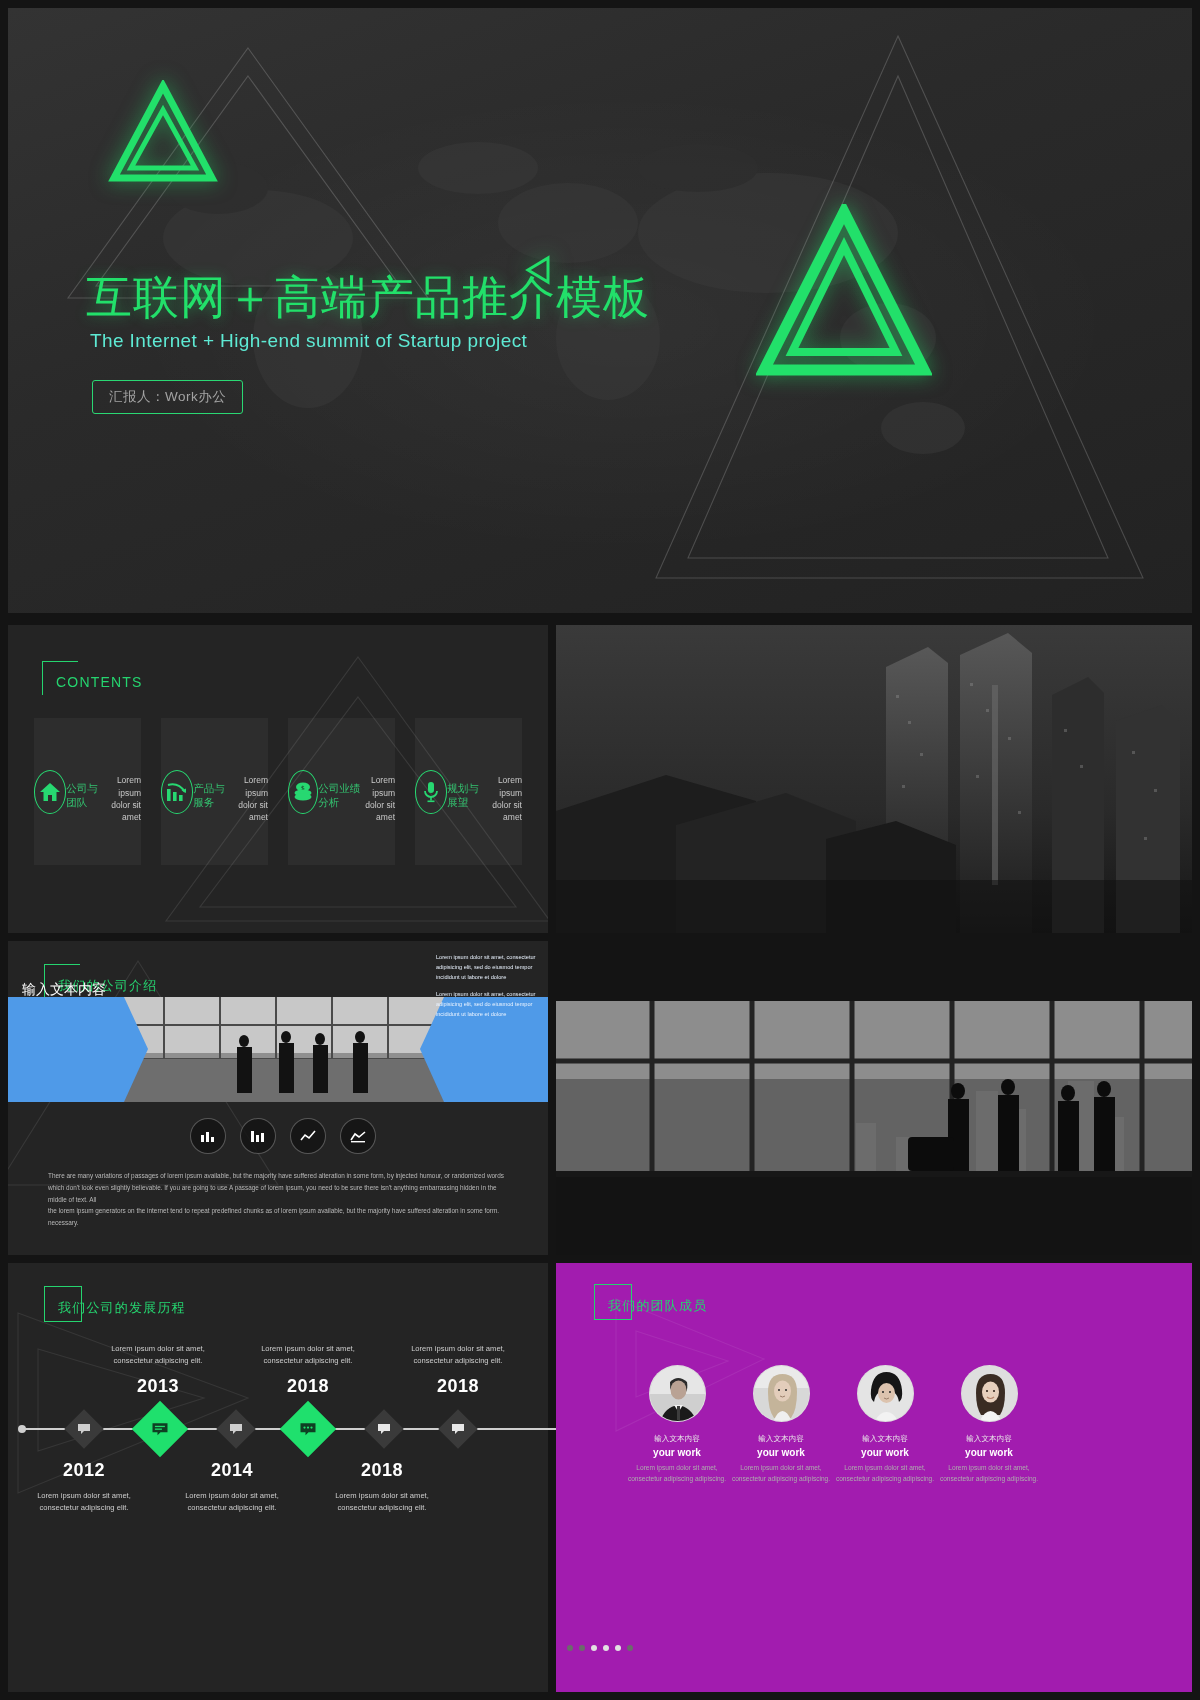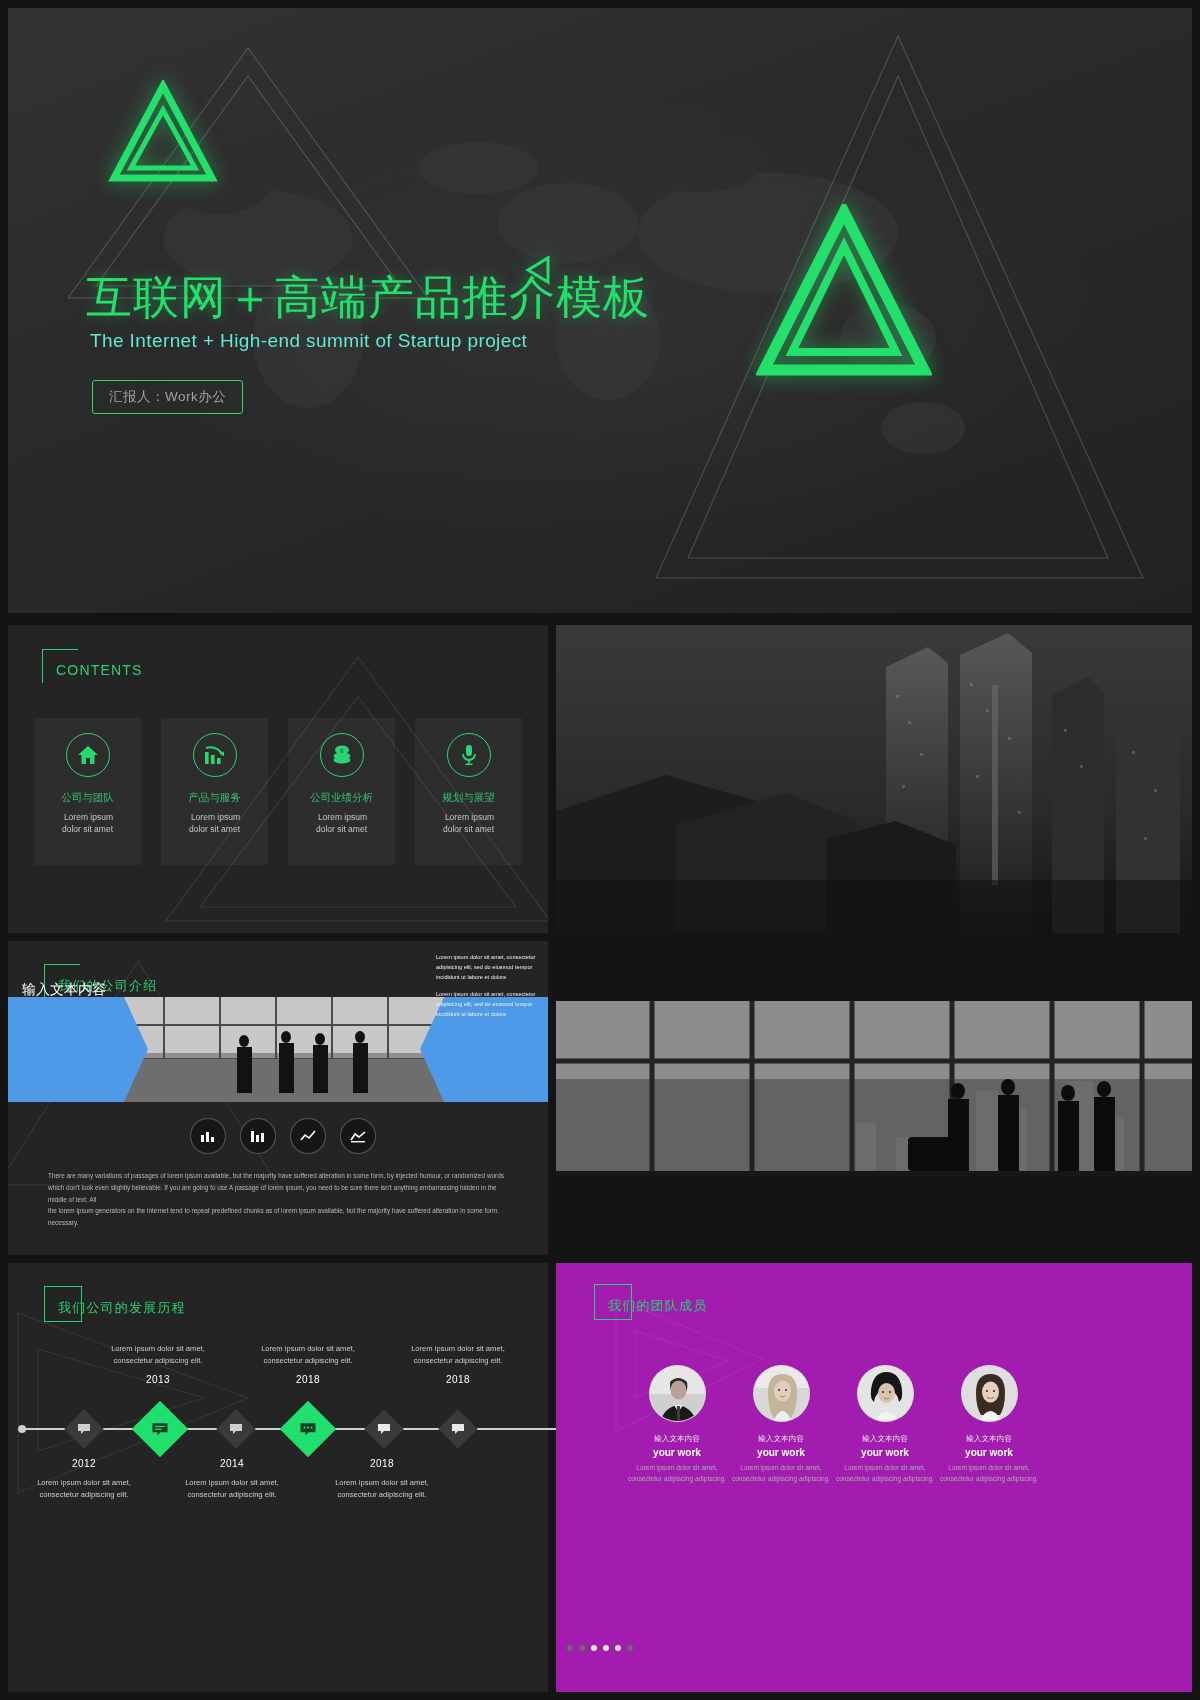--- a/index.html
+++ b/index.html
@@ -48,21 +48,21 @@
   .frame-title .bracket {
     position:absolute; left:-14px; top:-13px; width:36px; height:34px;
     border:1px solid #25d46f; border-right:none; border-bottom:none;
   }
   .frame-title .bracket.full { border:1px solid #25d46f; width:38px; height:36px; }
   .frame-title .t { font-size:14px; color:#25d46f; letter-spacing:1.2px; }
 
   .cards { position:absolute; left:34px; top:718px; display:flex; gap:20px; }
   .card {
     width:107px; height:147px; background:rgba(255,255,255,.045);
-    display:flex; flex-direction:column; align-items:center; padding-top:15px;
+    display:flex; flex-direction:row; align-items:center; padding-top:15px;
   }
   .circ {
     width:44px; height:44px; border-radius:50%; border:1px solid #27d871;
     display:flex; align-items:center; justify-content:center; margin-bottom:14px;
   }
   .card-t { font-size:10.5px; color:#33c26f; margin-bottom:6px; }
   .card-d { font-size:8.5px; color:#c9c9c9; text-align:right; line-height:1.45; }
 
   
   .photo { position:absolute; inset:0; }
@@ -92,21 +92,21 @@
     content:""; position:absolute; top:-3px; width:8px; height:8px; border-radius:50%; background:#cfcfcf;
   }
   .tl-line:before { left:-4px; } .tl-line:after { right:-4px; }
   .dia {
     position:absolute; transform:rotate(45deg);
     display:flex; align-items:center; justify-content:center;
   }
   .dia.small { width:28px; height:28px; background:#3a3a3a; }
   .dia.big { width:40px; height:40px; background:#1fe06d; }
   .tl-txt { position:absolute; width:120px; text-align:center; font-size:7.6px; color:#cdcdcd; line-height:1.6; }
-  .tl-year { font-size:10px; color:#fff; font-weight:normal; margin-top:5px; letter-spacing:.5px; }
+  .tl-year { font-size:18px; color:#fff; font-weight:bold; margin-top:5px; letter-spacing:.5px; }
 
   
   #team { left:556px; top:1263px; width:636px; height:429px; background:#a21caf; }
   .member { position:absolute; width:110px; text-align:center; }
   .avatar {
     width:57px; height:57px; border-radius:50%; margin:0 auto 12px;
     overflow:hidden; background:#d9d9d9; position:relative;
     border:1px solid rgba(255,255,255,.15);
   }
   .m-cn { font-size:7.6px; color:#e8e8e8; }
@@ -165,21 +165,21 @@
     <div class="hero-title">互联网＋高端产品推介模板</div>
     <div class="hero-sub">The Internet + High-end summit of Startup project</div>
     <div class="hero-badge">汇报人：Work办公</div>
   </div>
 
   <div class="slide" id="contents">
     <svg class="wire" style="left:150px; top:20px; opacity:.55;" width="400" height="290">
       <polygon points="200,12 392,276 8,276"></polygon>
       <polygon points="200,52 358,262 42,262"></polygon>
     </svg>
-    <div class="frame-title" style="left:48px; top:37px;">
+    <div class="frame-title" style="left:48px; top:49px;">
       <span class="bracket"></span>
       <span class="t">CONTENTS</span>
     </div>
   </div>
 
   <div class="cards">
 
     <div class="card">
       <div class="circ">
         <svg width="22" height="20" viewBox="0 0 22 20">

